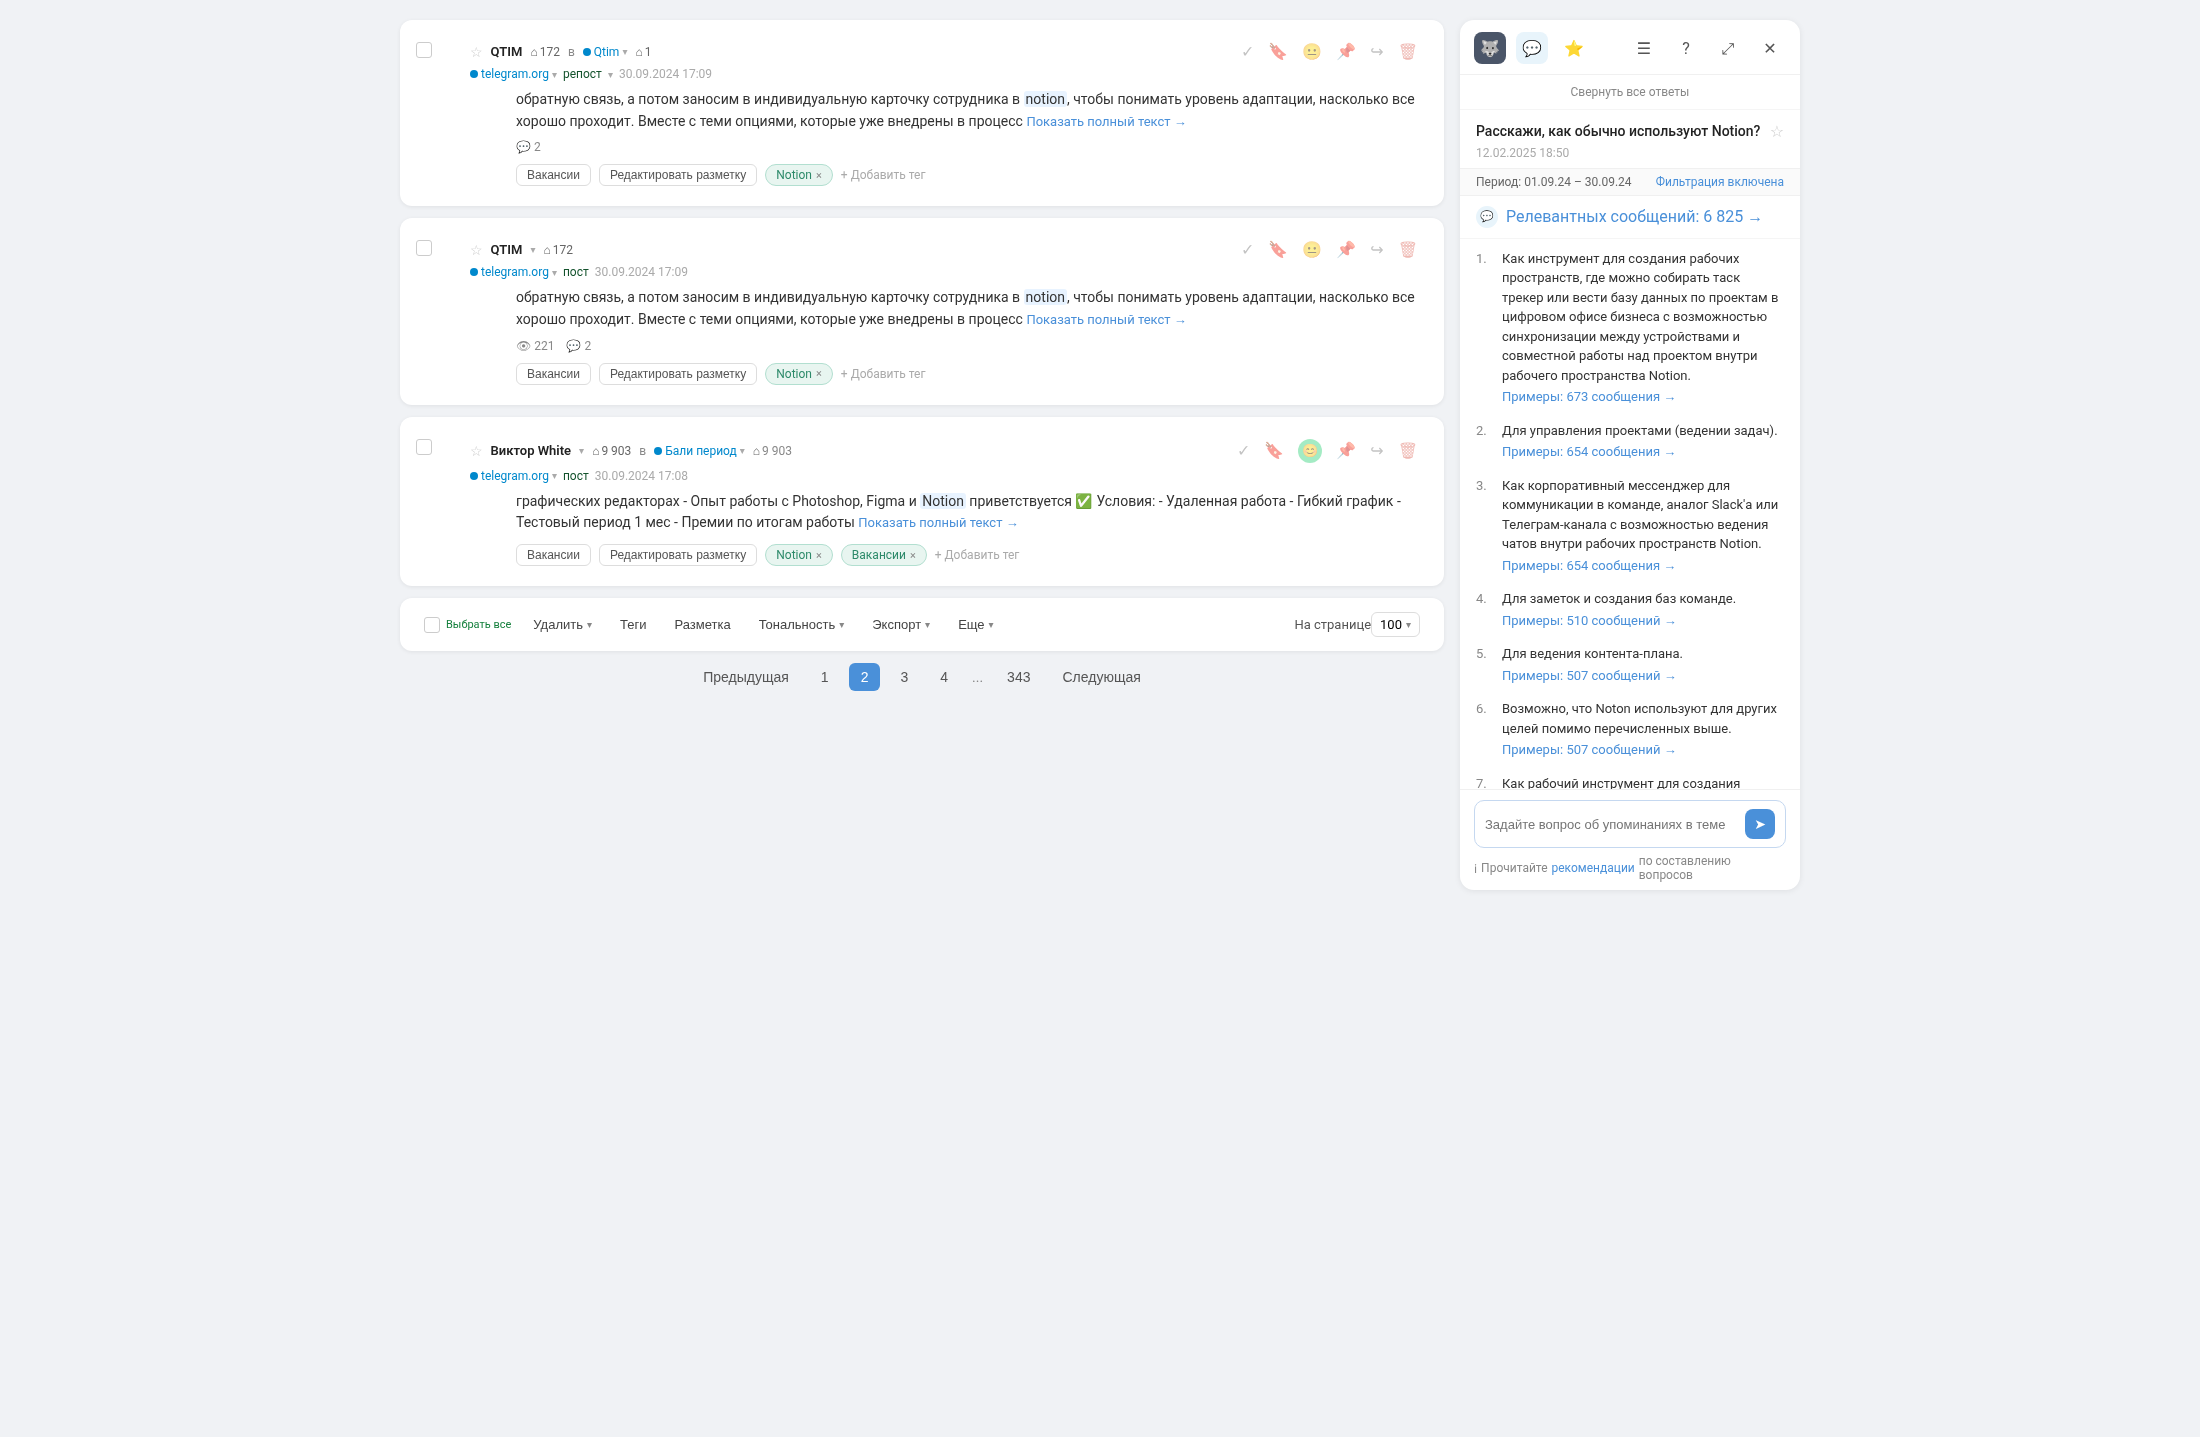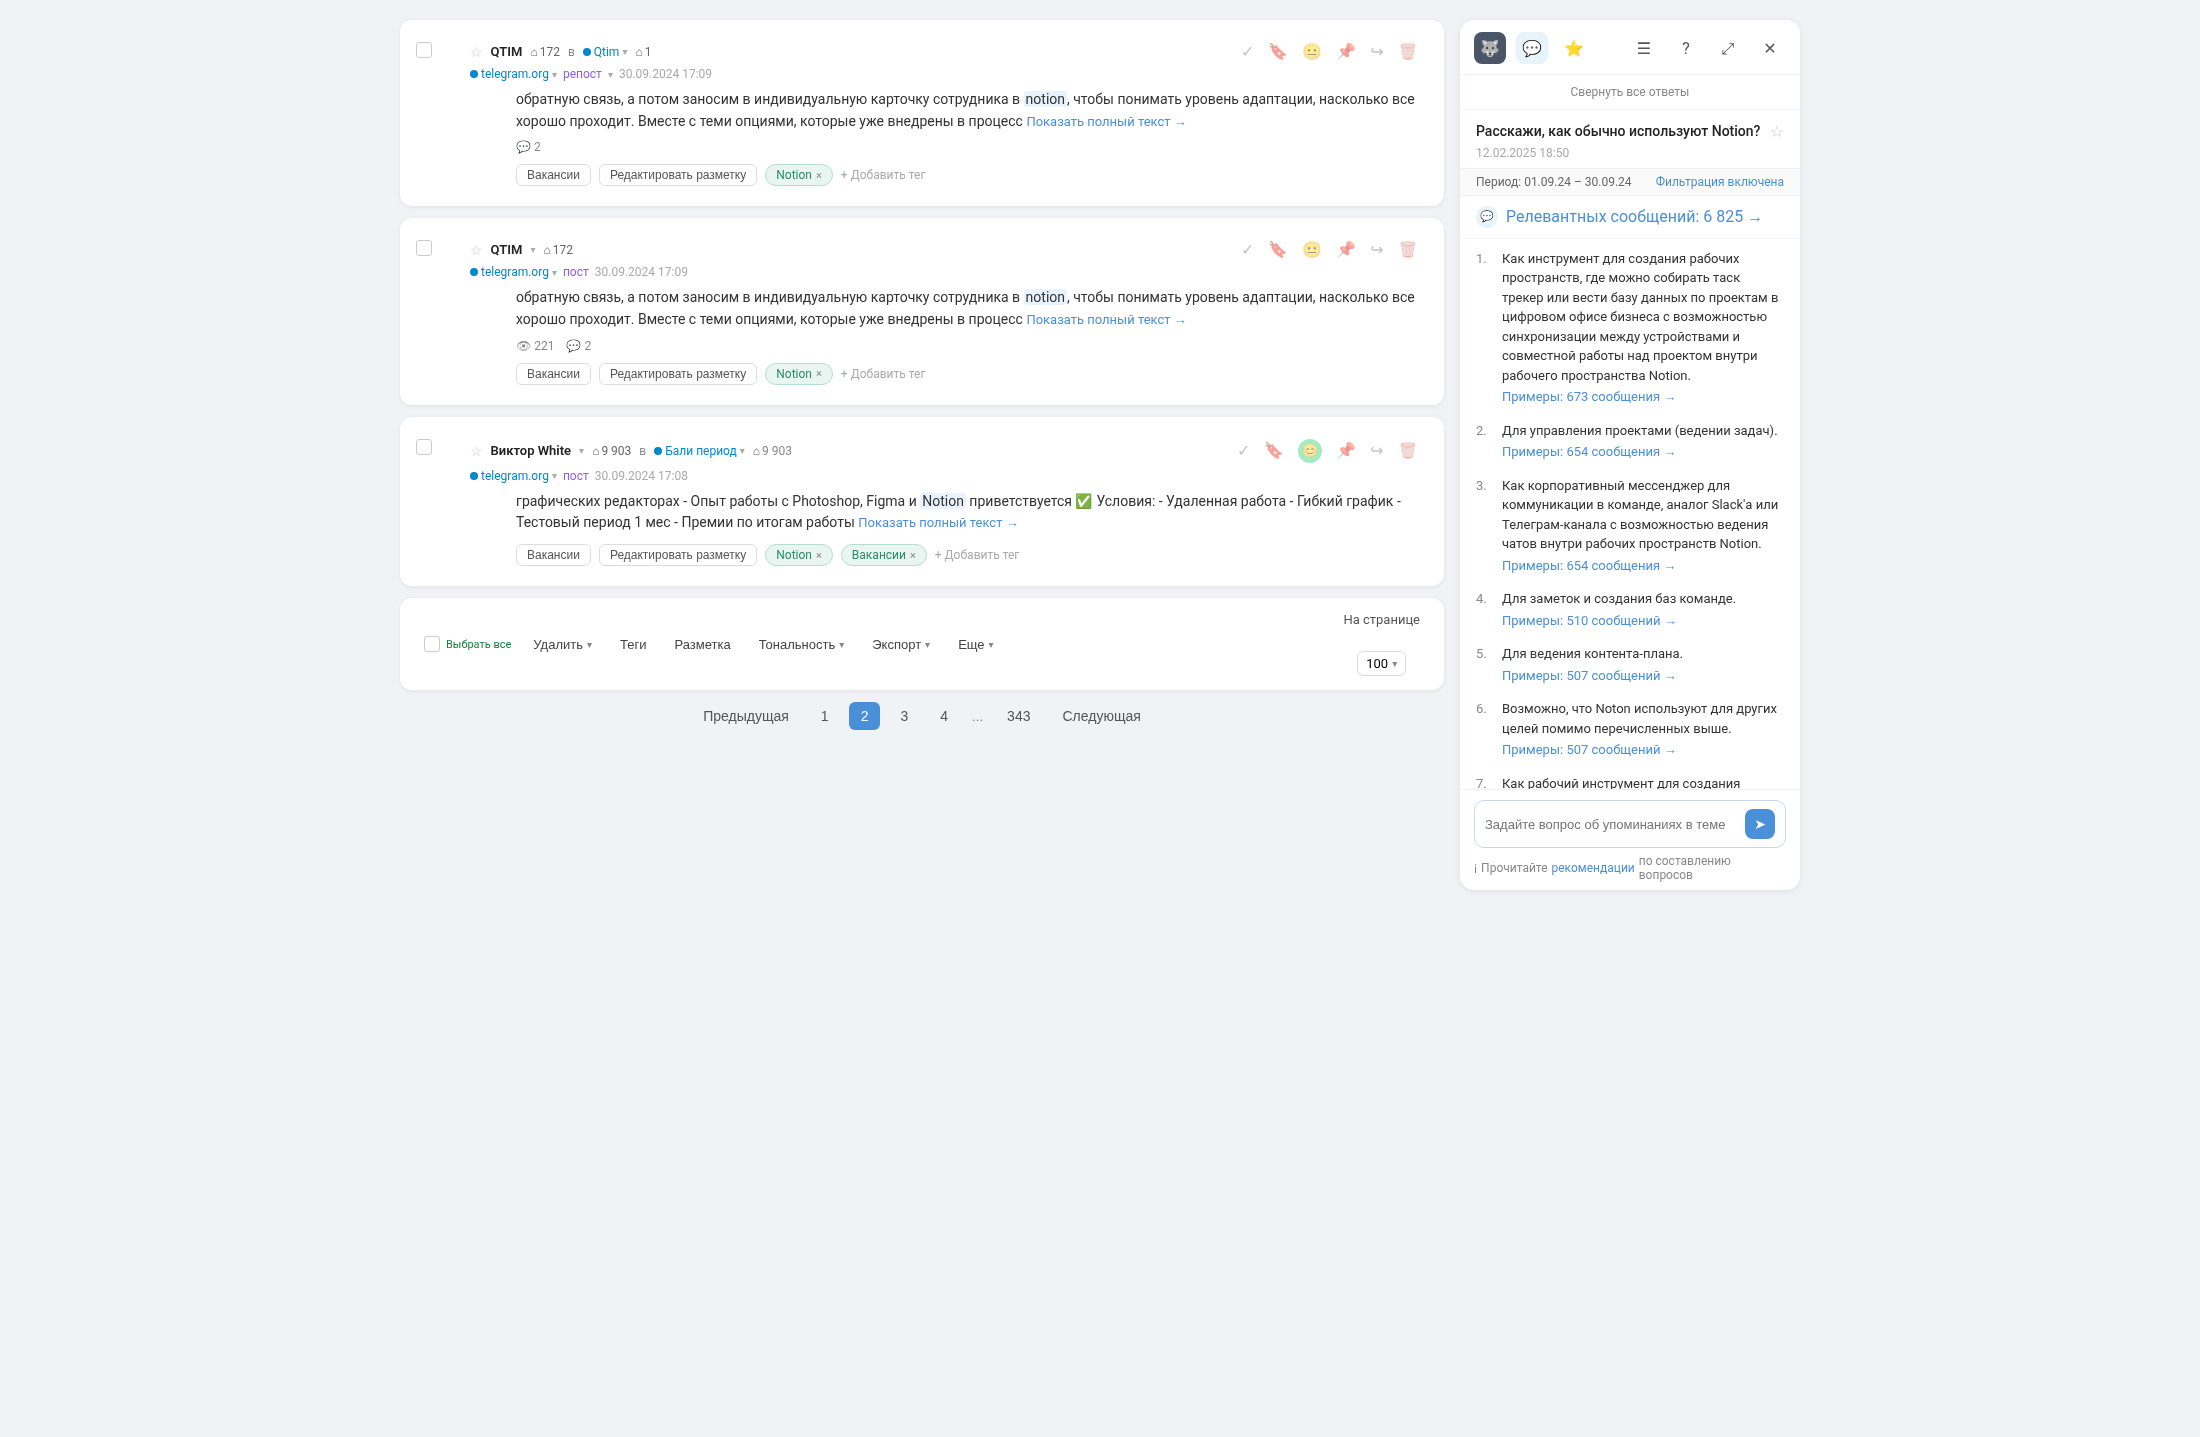--- a/index.html
+++ b/index.html
@@ -54,21 +54,21 @@
       color: #0088cc;
       font-size: 12px;
       text-decoration: none;
     }
     .channel-dot {
       width: 8px; height: 8px;
       border-radius: 50%;
       background: #0088cc;
       display: inline-block;
     }
-    .post-type { color: #8b5cf6; font-size: 12px; }
+    .post-type { color: #14532d; font-size: 12px; }
     .chevron { color: #aaa; font-size: 10px; }
     .post-date { color: #aaa; font-size: 12px; }
     .card-actions {
       display: flex;
       align-items: center;
       gap: 10px;
       opacity: 0.5;
     }
     .action-btn {
       background: none;
@@ -203,22 +203,21 @@
       display: flex;
       align-items: center;
       gap: 4px;
       padding: 4px 6px;
     }
     .dropdown-arrow { font-size: 10px; color: #888; }
     .per-page-section {
       margin-left: auto;
       display: flex;
       align-items: center;
-      gap: 24px;
-      flex-direction: column;
+      gap: 0;
     }
     .per-page-label { font-size: 13px; color: #555; }
     .per-page-select {
       border: 1px solid #ddd;
       border-radius: 6px;
       padding: 4px 8px;
       font-size: 13px;
       background: #fff;
       cursor: pointer;
       display: flex;

